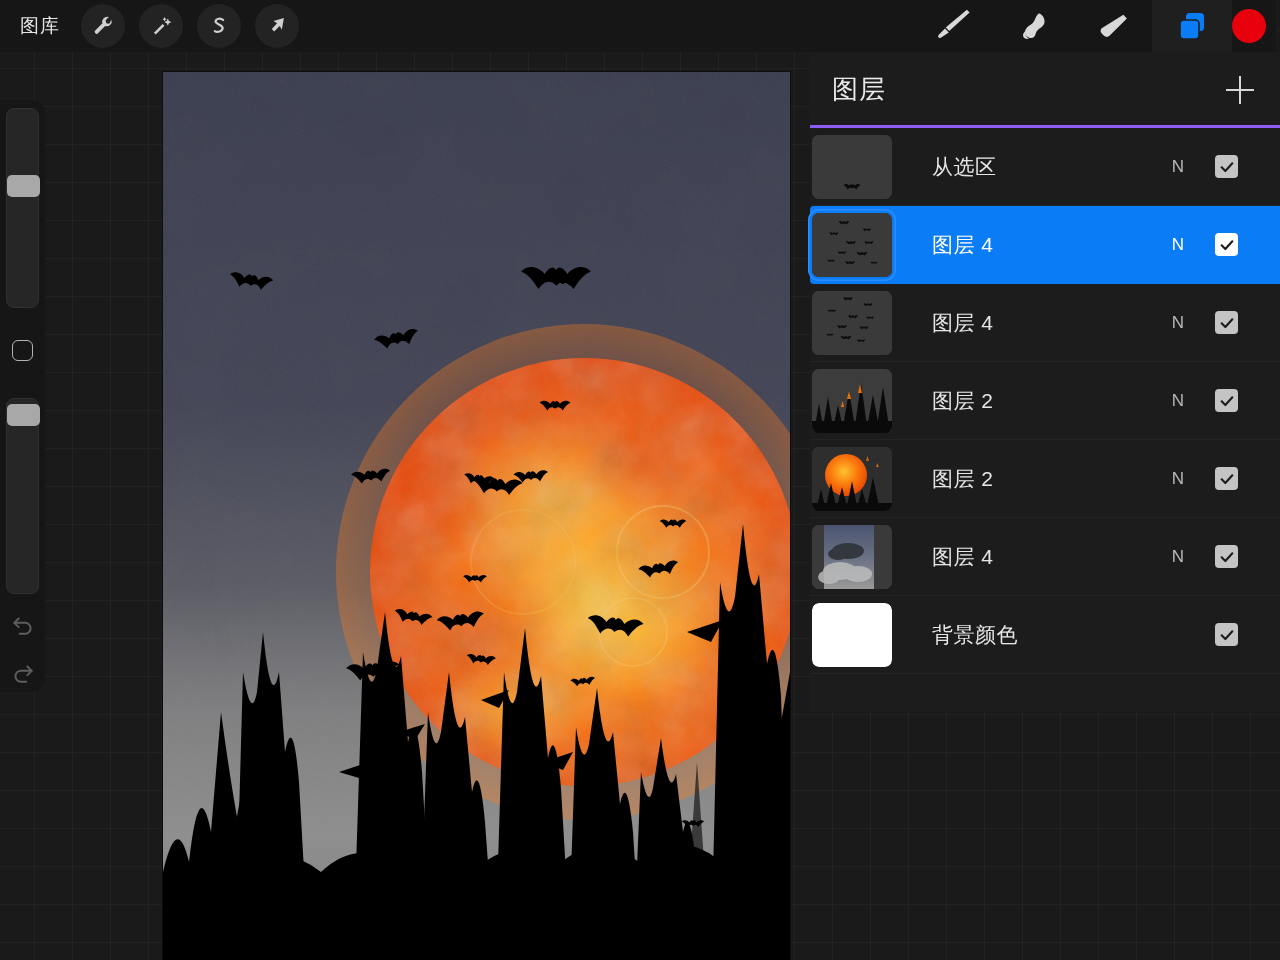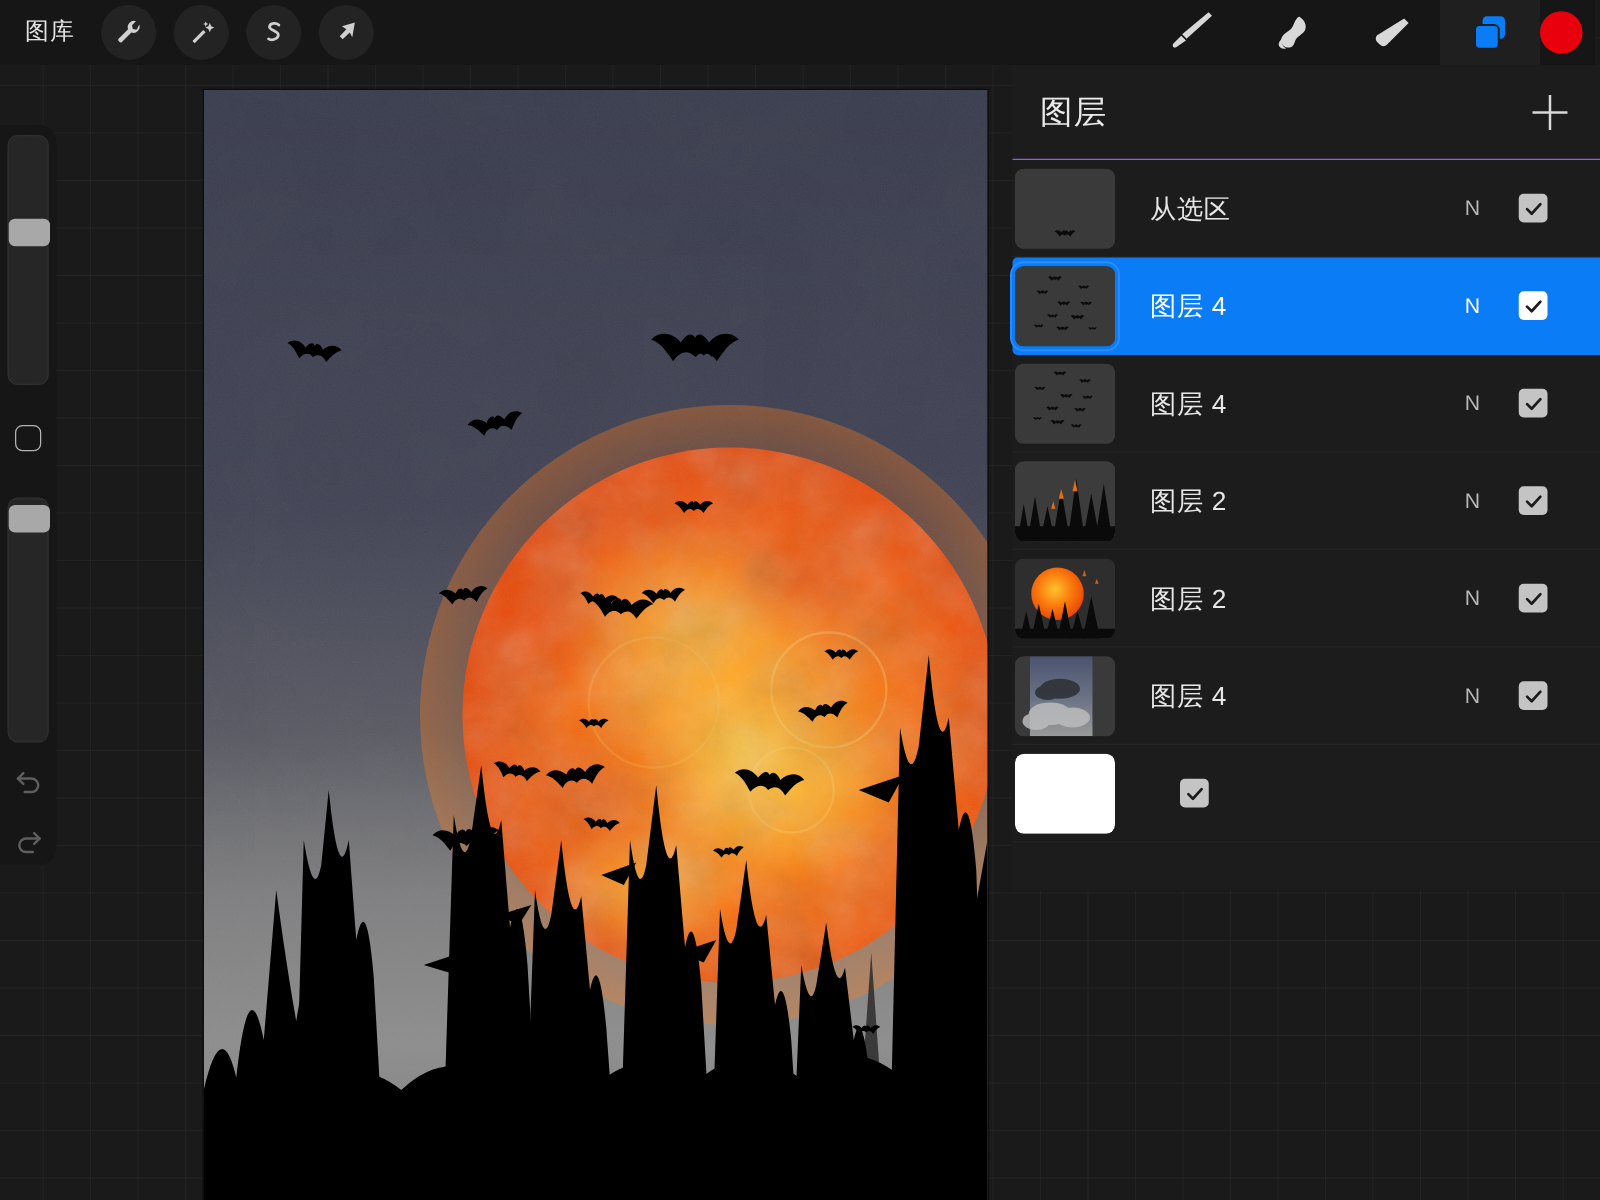--- a/index.html
+++ b/index.html
@@ -152,21 +152,21 @@
     position: absolute;
     right: 0; top: 52px;
     width: 470px;
     height: 660px;
     background: #1c1c1c;
     z-index: 35;
   }
   .layers-header {
     position: relative;
     height: 76px;
-    border-bottom: 1px solid #8b5cf6;
+    border-bottom: 3px solid #8b5cf6;
   }
   .layers-title {
     position: absolute;
     left: 22px; top: 20px;
     font-size: 26px;
     color: #eaeaea;
     letter-spacing: 1px;
   }
   .add-layer-btn {
     position: absolute;
@@ -205,21 +205,21 @@
     background: #333333;
     overflow: hidden;
     position: relative;
     flex: none;
   }
   .layer-row.selected .layer-thumb {
     box-shadow: 0 0 0 2.5px #0a7cf5, 0 0 0 4px #2b8dff;
   }
   .layer-thumb svg, .layer-thumb .flat { width: 100%; height: 100%; display: block; }
   .layer-name {
-    margin-left: 28px;
+    margin-left: 40px;
     font-size: 21px;
     color: #e6e6e6;
     letter-spacing: 0.5px;
     flex: 1;
   }
   .layer-row.selected .layer-name { color: #ffffff; }
   .layer-blend {
     font-size: 17px;
     color: #b8b8b8;
     width: 30px;
@@ -724,20 +724,21 @@
           <div class="layer-check">
             <svg viewBox="0 0 24 24" width="16" height="16" fill="none" stroke="#1c1c1c" stroke-width="3.2" stroke-linecap="round" stroke-linejoin="round">
               <path d="M4 12.5 L9.5 18 L20 6.5"></path>
             </svg>
           </div>
         </div>
         <div class="layer-row">
           <div class="layer-thumb">
             <div class="flat" style="background:#ffffff;border-radius:7px;"></div>
           </div>
+          <div class="layer-name">背景颜色</div>
           <div class="layer-blend"></div>
           <div class="layer-check">
             <svg viewBox="0 0 24 24" width="16" height="16" fill="none" stroke="#1c1c1c" stroke-width="3.2" stroke-linecap="round" stroke-linejoin="round">
               <path d="M4 12.5 L9.5 18 L20 6.5"></path>
             </svg>
           </div>
         </div>
       </div>
   </div>
 

